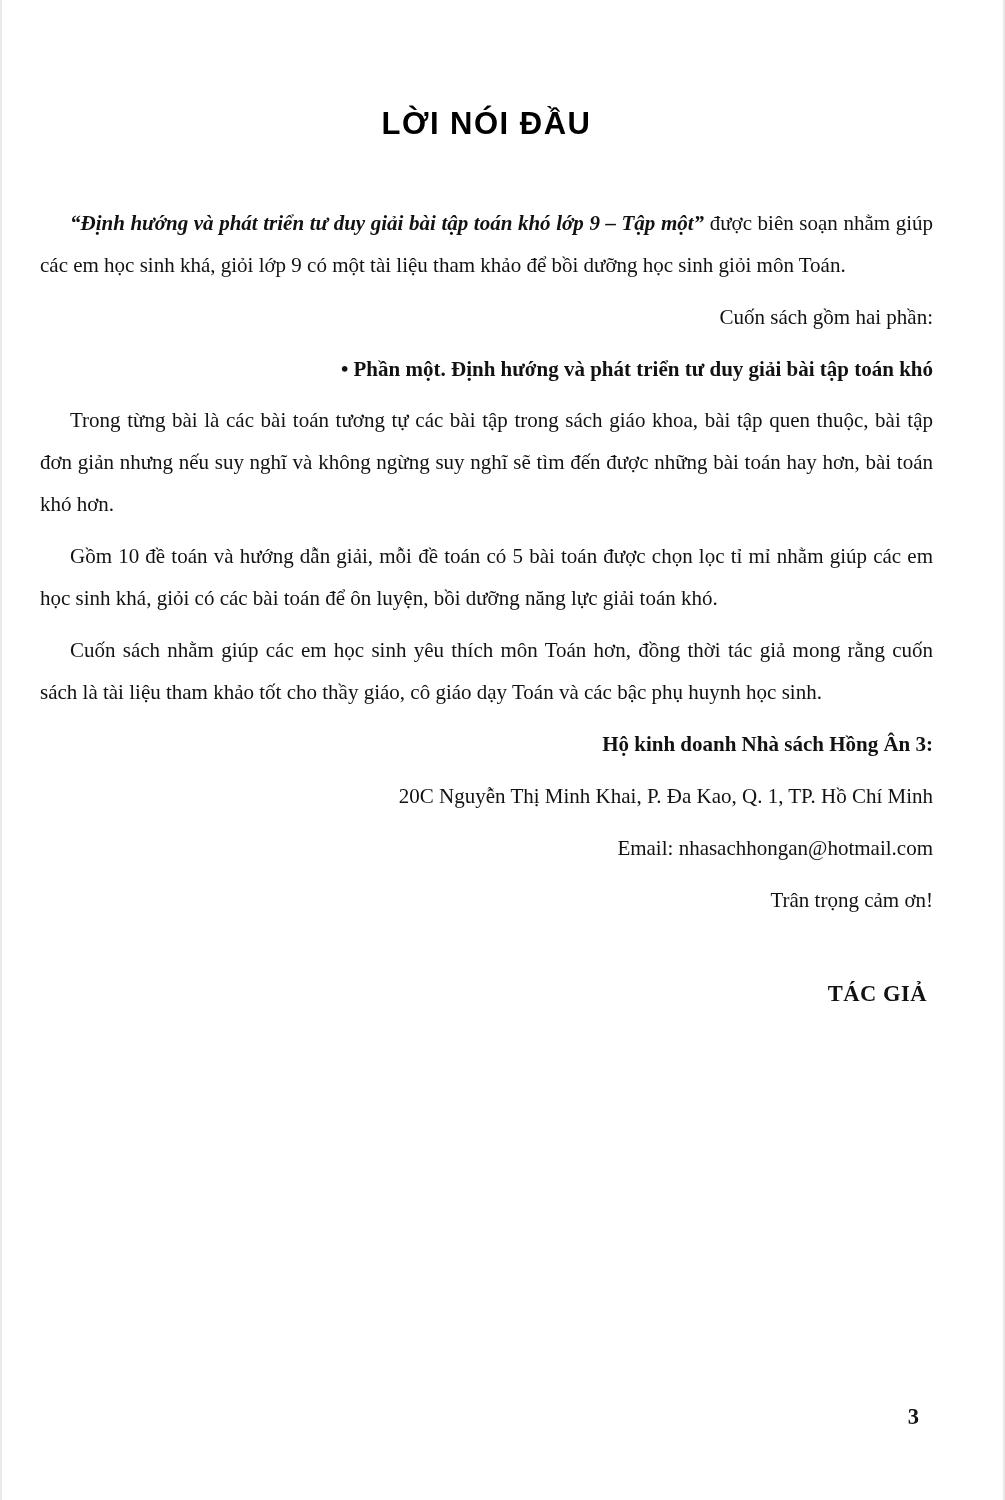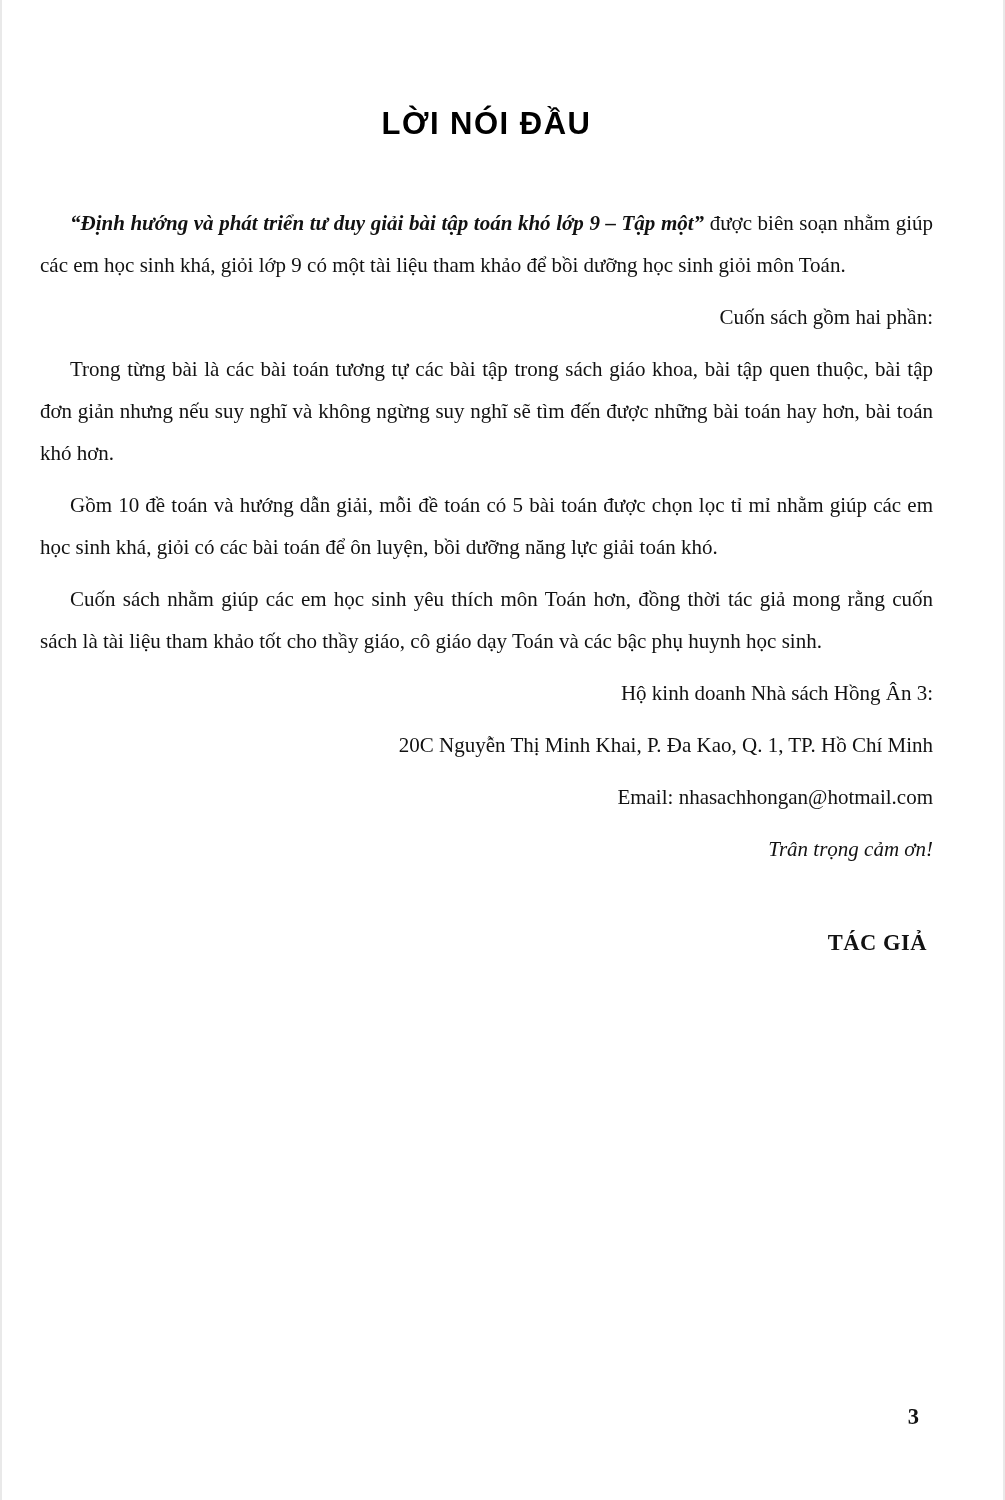--- a/index.html
+++ b/index.html
@@ -37,24 +37,23 @@
   }
   .bullet {
     font-weight: 700;
     margin: 5px 0 9px 0;
   }
   .lead {
     font-weight: 700;
     font-style: italic;
   }
   .bold {
-    font-weight: 400;
+    font-weight: 700;
   }
   .italic {
-    font-style: italic;
   }
   .plain {
     text-align: right;
   }
   .signature {
     text-align: right;
     font-weight: 700;
     font-size: 22.5px;
     letter-spacing: 0.5px;
     margin: 52px 0 0 0;
@@ -73,20 +72,21 @@
 <body>
 
 <div class="page">
 
   <h1 class="title">LỜI NÓI ĐẦU</h1>
 
   <p class="para"><span class="lead">“Định hướng và phát triển tư duy giải bài tập toán khó lớp 9 – Tập một”</span><span> được biên soạn nhằm giúp các em học sinh khá, giỏi lớp 9 có một tài liệu tham khảo để bồi dưỡng học sinh giỏi môn Toán.</span></p>
 
   <p class="para plain">Cuốn sách gồm hai phần:</p>
 
+  <p class="para bullet plain">• Phần một. Định hướng và phát triển tư duy giải bài tập toán khó</p>
 
   <p class="para">Trong từng bài là các bài toán tương tự các bài tập trong sách giáo khoa, bài tập quen thuộc, bài tập đơn giản nhưng nếu suy nghĩ và không ngừng suy nghĩ sẽ tìm đến được những bài toán hay hơn, bài toán khó hơn.</p>
 
 
   <p class="para">Gồm 10 đề toán và hướng dẫn giải, mỗi đề toán có 5 bài toán được chọn lọc tỉ mỉ nhằm giúp các em học sinh khá, giỏi có các bài toán để ôn luyện, bồi dưỡng năng lực giải toán khó.</p>
 
   <p class="para">Cuốn sách nhằm giúp các em học sinh yêu thích môn Toán hơn, đồng thời tác giả mong rằng cuốn sách là tài liệu tham khảo tốt cho thầy giáo, cô giáo dạy Toán và các bậc phụ huynh học sinh.</p>
 
 
 

